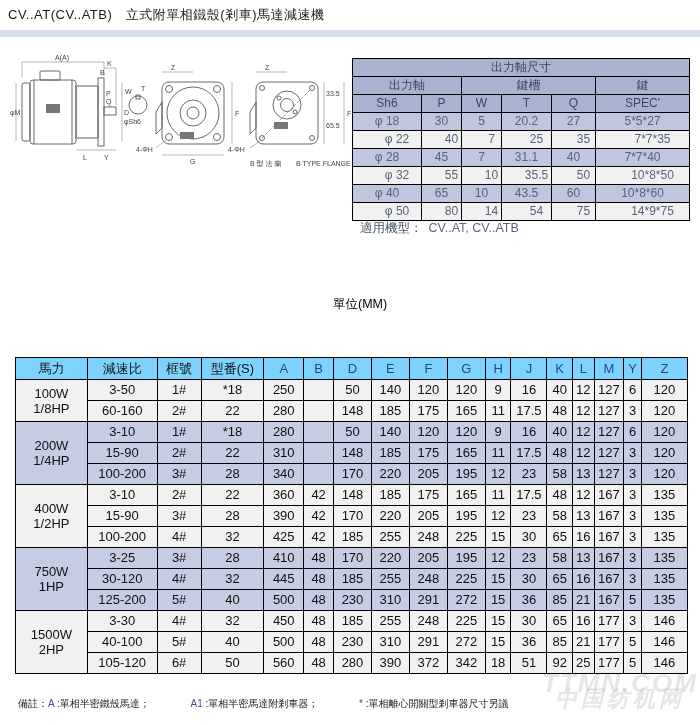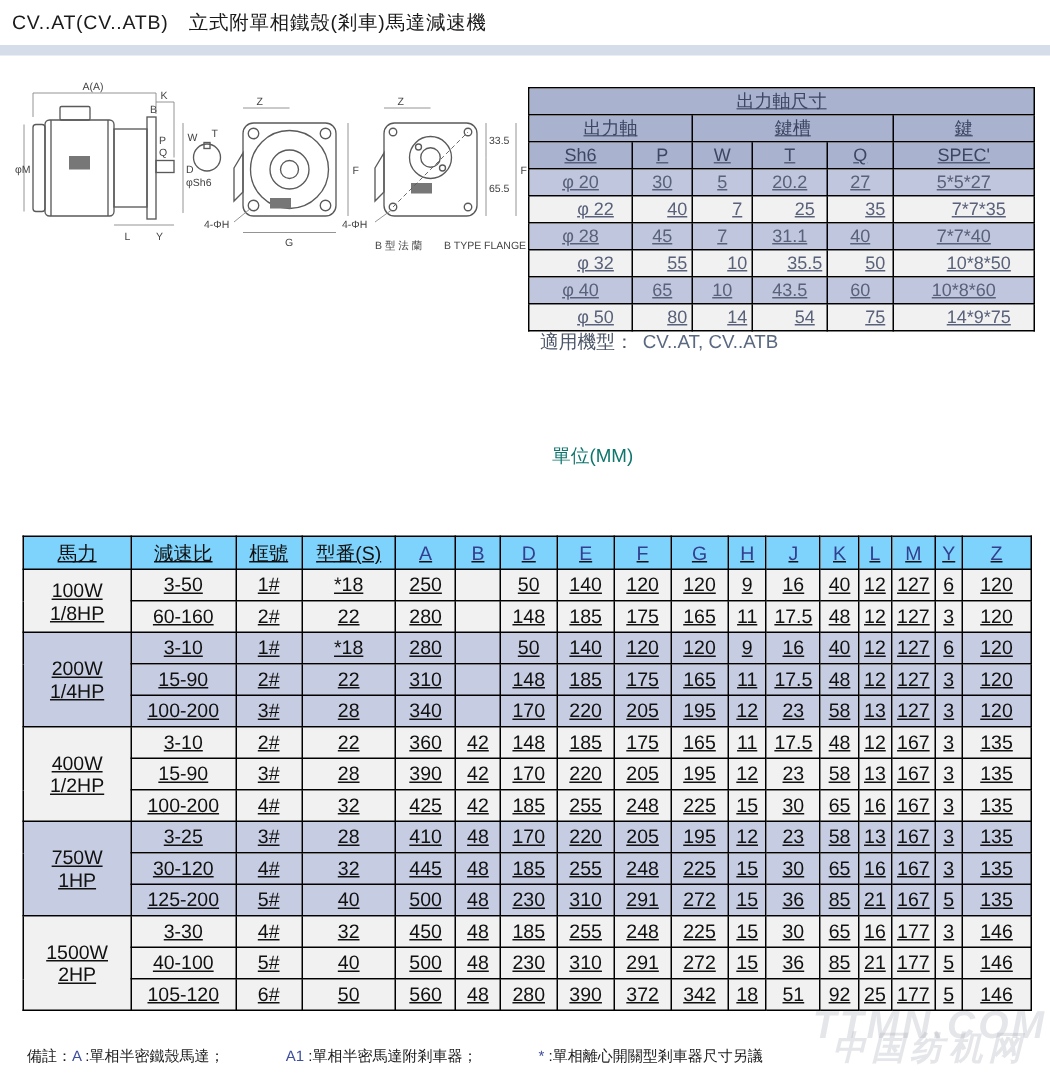--- a/index.html
+++ b/index.html
@@ -10,30 +10,30 @@
   }
   .title{position:absolute;left:8px;top:6px;font-size:13px;color:#1a1a1a;letter-spacing:0.5px;}
   .divider{position:absolute;left:0;top:30px;width:700px;height:7px;background:#d4dde9;}
 
   
   .drawing{position:absolute;left:10px;top:52px;}
   .drawing text{fill:#444;font-size:7px;font-family:"Liberation Sans",sans-serif;}
 
   
   .shaft-table-wrap{position:absolute;left:352px;top:58px;width:337px;}
-  table{border-collapse:collapse;table-layout:fixed;text-decoration:underline;}
+  table{border-collapse:collapse;table-layout:fixed;}
   .shaft-table{width:337px;font-size:12px;color:#59627a;}
   .shaft-table th,.shaft-table td{border:1px solid #000;text-align:center;padding:0;height:17px;line-height:17px;overflow:hidden;white-space:nowrap;}
   .shaft-table th{background:#a9b2cf;font-weight:normal;color:#3d4763;}
   .shaft-table tr.lav td{background:#bfc6de;}
   .shaft-table tr.lt td{background:#f1f1f1;padding-left:20px;}
 
   .applicable{position:absolute;left:360px;top:220px;font-size:12.5px;color:#4a5568;}
   .applicable .val{color:#5a6880;margin-left:6px;}
-  .unit-note{position:absolute;left:368px;top:296px;font-size:12.5px;color:#0f766e;}
+  .unit-note{position:absolute;left:333px;top:296px;font-size:12.5px;color:#000000;}
 
   
   .main-table-wrap{position:absolute;left:15px;top:357px;}
   .main-table{width:673px;font-size:13px;color:#111;}
   .main-table th,.main-table td{border:1px solid #000;text-align:center;padding:0;height:20px;line-height:20px;overflow:hidden;white-space:nowrap;}
   .main-table th{background:#7dd3fc;font-weight:normal;height:21px;line-height:21px;margin-left:45px;}
   .main-table th.cjk{color:#111;}
   .main-table th.letter{color:#333f8f;}
   .main-table tr.lav td{background:#c6cce1;}
   .main-table tr.lt td{background:#f1f1f1;}
@@ -166,21 +166,21 @@
         <th>Sh6</th>
         <th>P</th>
         <th>W</th>
         <th>T</th>
         <th>Q</th>
         <th>SPEC'</th>
       </tr>
     </thead>
     <tbody>
         <tr class="lav">
-          <td>φ 20</td>
+          <td>φ 18</td>
           <td>30</td>
           <td>5</td>
           <td>20.2</td>
           <td>27</td>
           <td>5*5*27</td>
         </tr>
         <tr class="lt">
           <td>φ 22</td>
           <td>40</td>
           <td>7</td>

